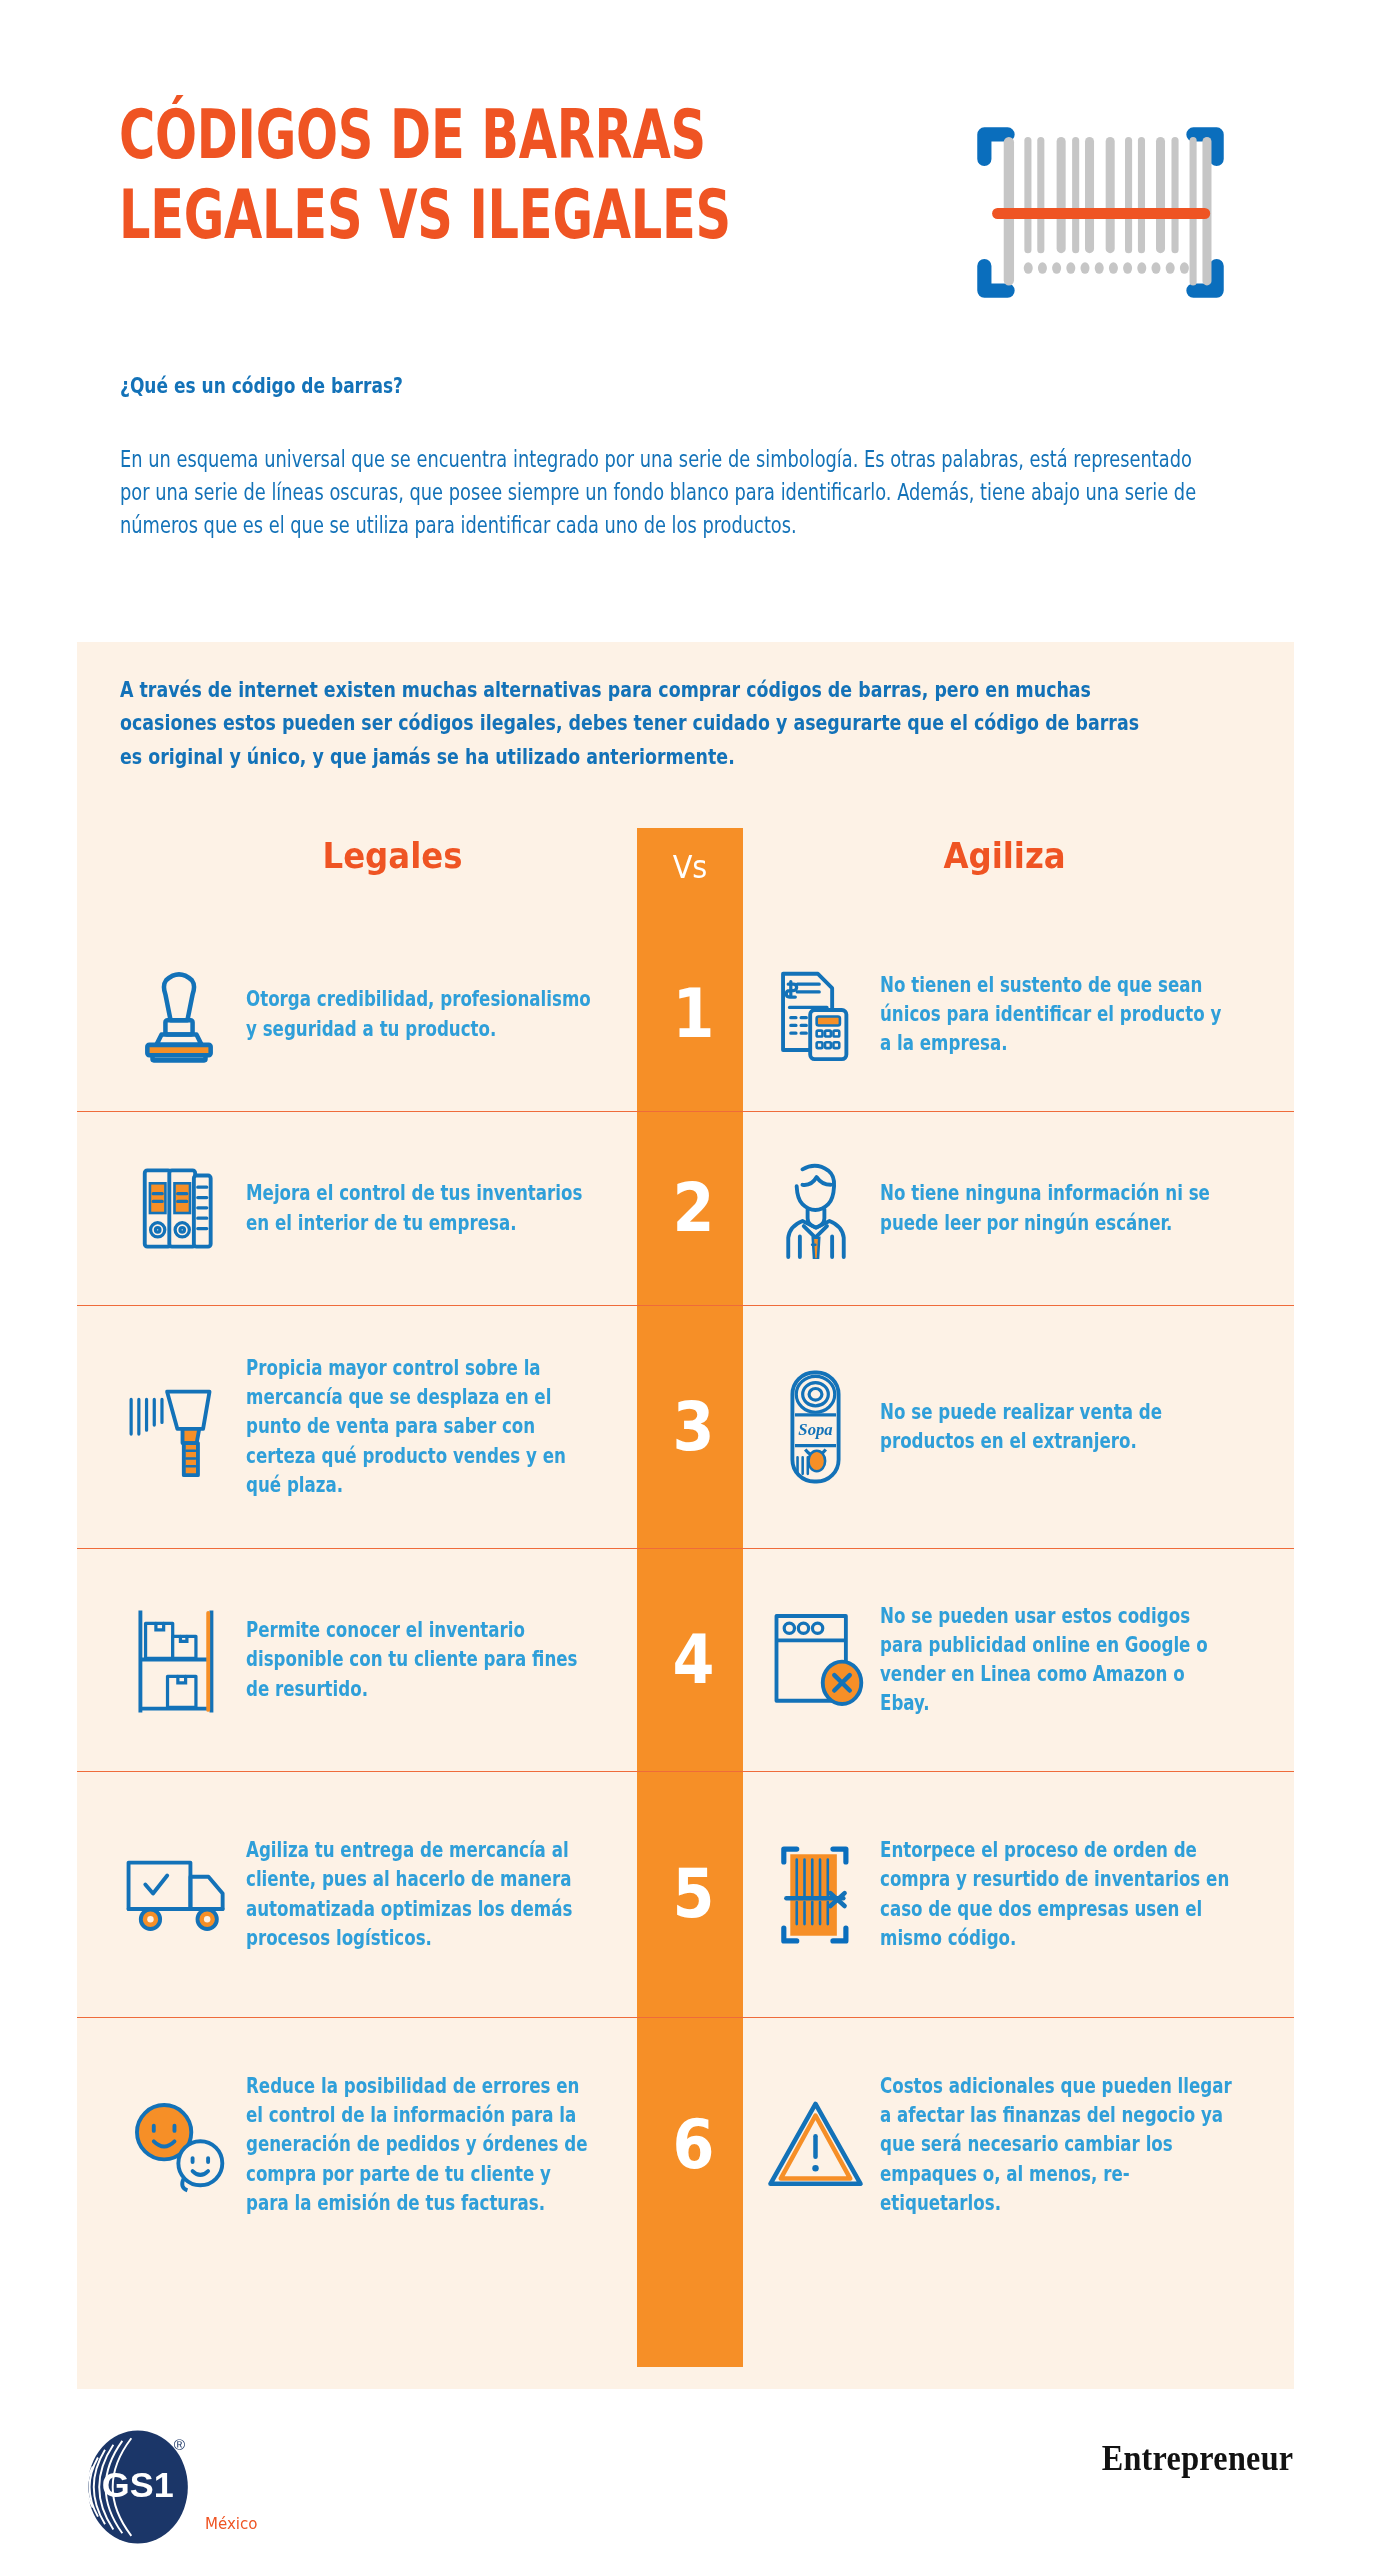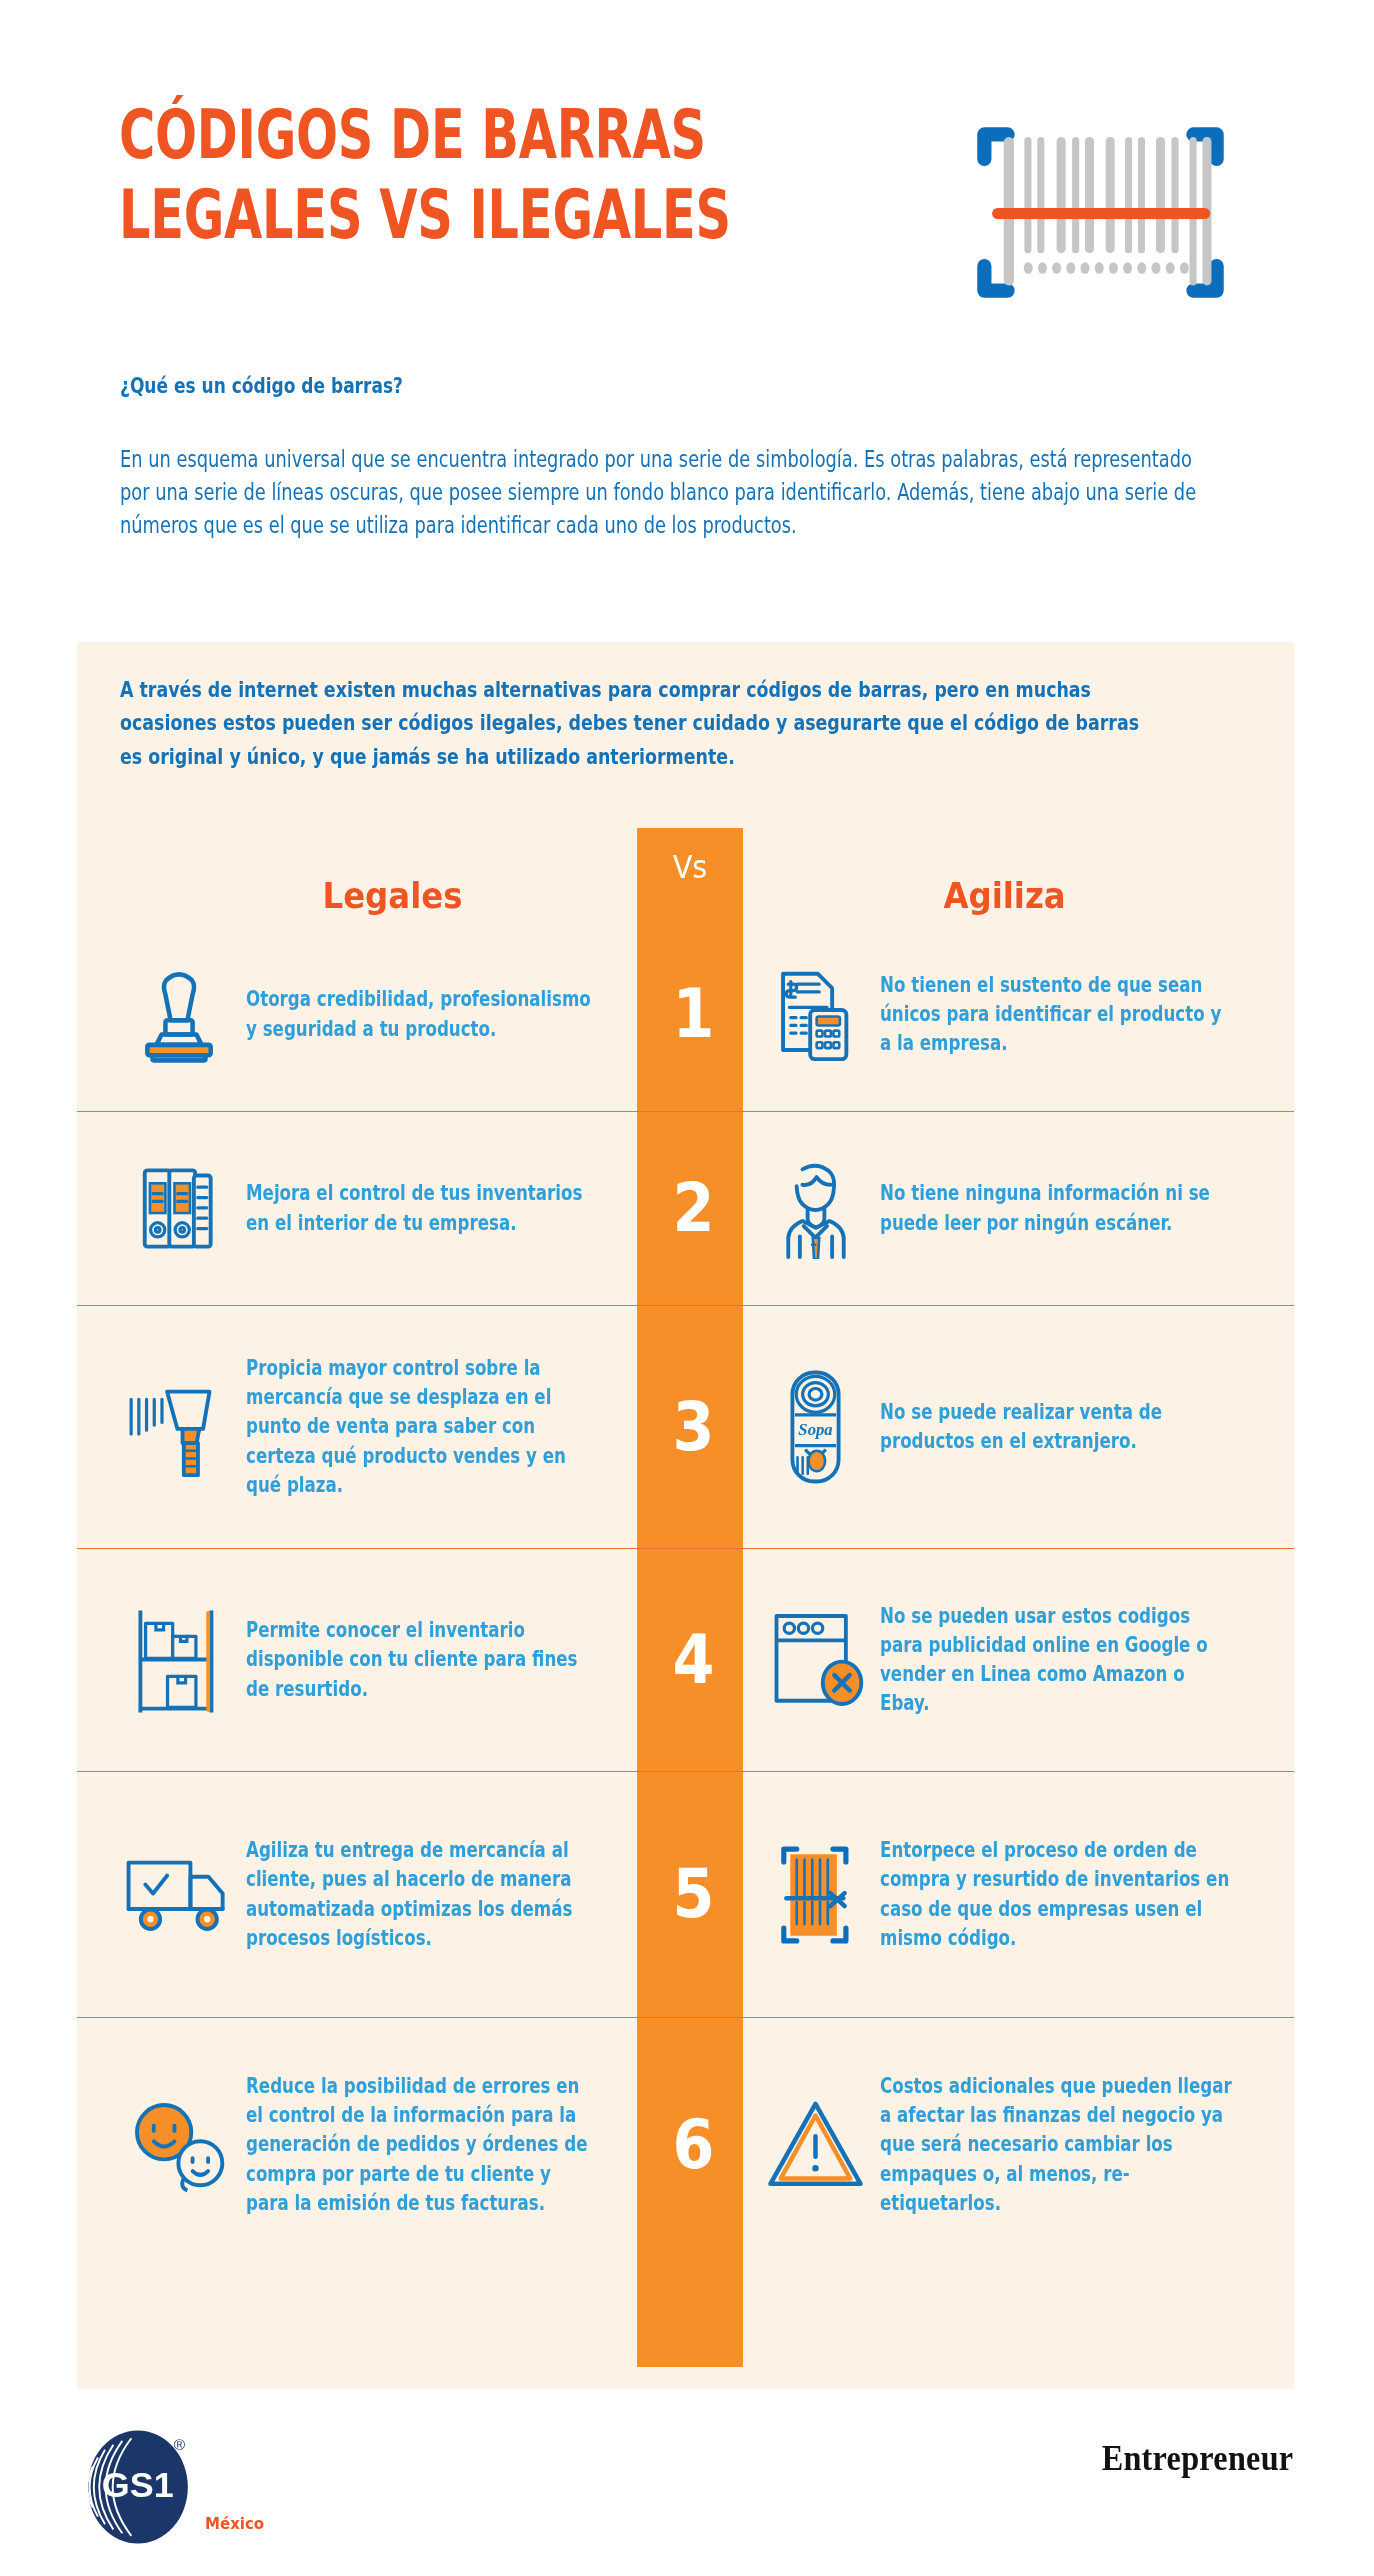--- a/index.html
+++ b/index.html
@@ -61,21 +61,20 @@
   .vs-label{
     position:absolute;left:560px;top:206px;width:106px;
     text-align:center;color:#ffffff;font-weight:normal;font-size:32px;
     font-family:"Liberation Sans Narrow","DejaVu Sans Condensed","Liberation Sans",sans-serif;
   }
 
   .col-head{
     position:absolute;top:193px;
     color:#ef5423;font-weight:bold;font-size:36px;
     font-family:"Liberation Sans Narrow","DejaVu Sans Condensed","Liberation Sans",sans-serif;
-    margin-top:40px;
   }
   .col-head.left{left:135px;width:361px;text-align:center;}
   .col-head.right{left:728px;width:399px;text-align:center;}
 
   
   .rows{position:absolute;left:0;top:276px;width:1217px;}
   .row{position:relative;width:1217px;display:flex;align-items:center;}
   .row + .row{border-top:1.3px solid #ef6b3a;}
 
   .cell{display:flex;align-items:center;box-sizing:border-box;}
@@ -94,21 +93,21 @@
     font-family:"Liberation Sans Narrow","DejaVu Sans Condensed","Liberation Sans",sans-serif;
     transform:scaleX(0.9);transform-origin:left center;
   }
   .cell.left .txt{width:425px;}
   .cell.right .txt{width:412px;}
 
   
   .footer{position:absolute;left:0;top:2416px;width:1375px;height:135px;}
   .gs1{position:absolute;left:76px;top:11.6px;}
   .gs1-mx{
-    position:absolute;left:205px;top:97px;color:#ef5423;font-weight:bold;font-size:16.7px;
+    position:absolute;left:205px;top:97px;color:#ef5423;font-weight:normal;font-size:16.7px;
     font-family:"Liberation Sans Narrow","DejaVu Sans Condensed","Liberation Sans",sans-serif;
   }
   .entre{
     position:absolute;right:82px;top:23px;
     color:#121212;font-family:"Liberation Serif","DejaVu Serif",serif;
     font-weight:bold;font-size:35px;letter-spacing:0.3px;
     transform:scaleX(0.92);transform-origin:right top;
   }
 </style>
 </head>

